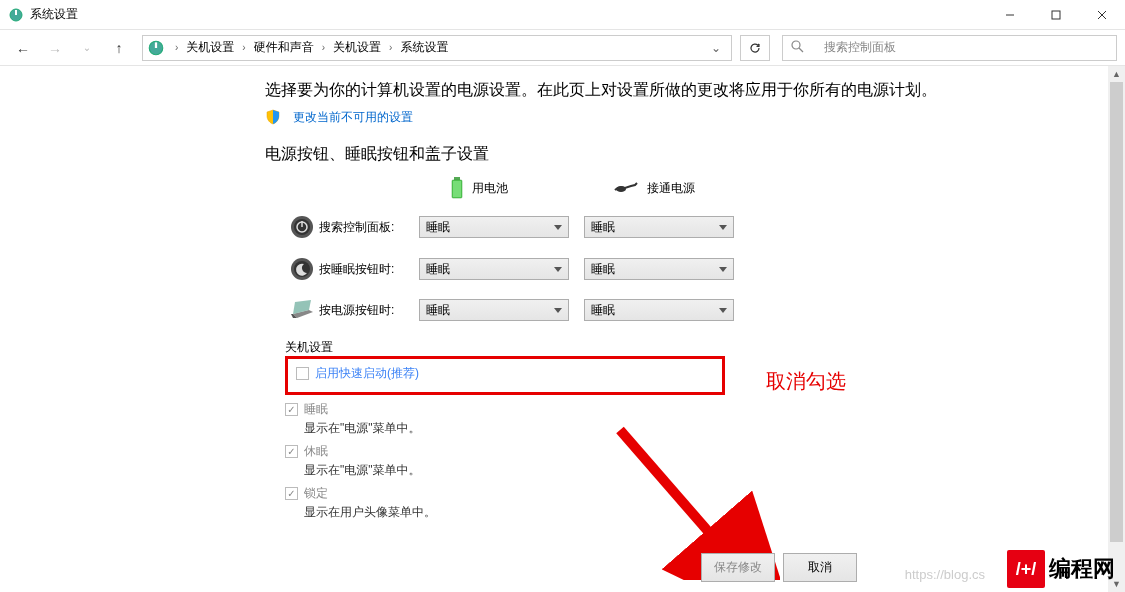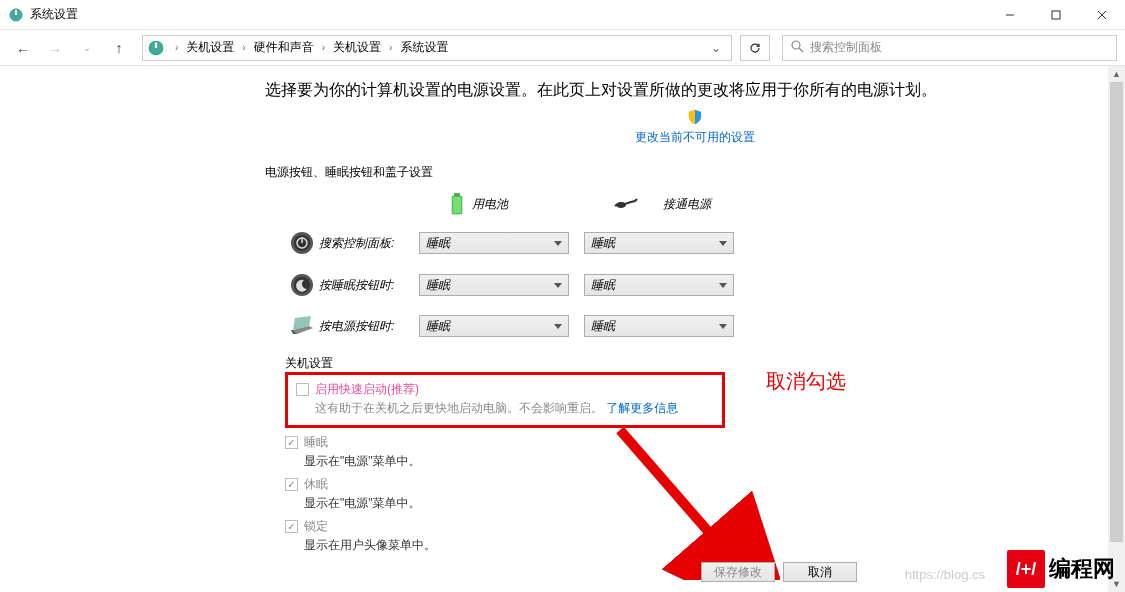--- a/index.html
+++ b/index.html
@@ -13,63 +13,63 @@
     
     .navbar { height: 36px; display: flex; align-items: center; padding: 0 8px; gap: 2px; border-bottom: 1px solid #e5e5e5; }
     .nav-arrow { width: 30px; height: 30px; display: flex; align-items: center; justify-content: center; color: #333; font-size: 14px; }
     .nav-arrow.disabled { color: #bbb; }
     .breadcrumb { flex: 1; height: 26px; border: 1px solid #ccc; display: flex; align-items: center; padding: 0 4px; margin: 0 6px; max-width: 610px; }
     .breadcrumb .bc-icon { width: 18px; height: 18px; margin-right: 4px; }
     .breadcrumb .sep { padding: 0 6px; color: #666; font-size: 10px; }
     .breadcrumb .crumb { padding: 0 2px; }
     .breadcrumb .dd { margin-left: auto; color: #666; padding: 0 6px; }
     .refresh { width: 30px; height: 26px; border: 1px solid #ccc; display: flex; align-items: center; justify-content: center; margin-right: 10px; }
-    .search { flex: 1; height: 26px; border: 1px solid #ccc; display: flex; align-items: center; padding: 0 8px; color: #888; max-width: 335px; }
+    .search { flex: 1; height: 26px; border: 1px solid #ccc; display: flex; align-items: center; padding: 0 8px; color: #888; max-width: 335px; gap: 14px; }
     .search .s-icon { margin-right: 6px; color: #888; }
     
     .content { position: absolute; top: 66px; left: 0; right: 0; bottom: 0; padding: 14px 0 0 265px; }
     .intro { font-size: 16px; margin-bottom: 8px; }
     .link { color: #0066cc; }
-    .shield-link { display: flex; align-items: center; gap: 4px; margin-bottom: 18px; flex-direction: column; }
-    
-    .section-label { font-size: 12px; margin-bottom: 12px; }
-    
-    .power-grid { margin-left: 20px; font-style: italic; }
+    .shield-link { display: flex; align-items: flex-start; gap: 12px; margin-bottom: 18px; }
+    
+    .section-label { font-size: 16px; margin-bottom: 12px; }
+    
+    .power-grid { margin-left: 20px; }
     .header-row { display: flex; align-items: center; margin-bottom: 16px; }
     .header-row .spacer { width: 135px; }
     .col-head { width: 165px; display: flex; align-items: center; gap: 8px; justify-content: flex-start; padding-left: 30px; }
-    .col-head2 { width: 165px; display: flex; align-items: center; gap: 24px; padding-left: 28px; }
+    .col-head2 { width: 165px; display: flex; align-items: center; gap: 8px; padding-left: 28px; }
     
     .setting-row { display: flex; align-items: center; margin-bottom: 18px; }
     .row-icon { width: 34px; display: flex; justify-content: center; }
     .row-label { width: 100px; text-align: left; padding-right: 8px; }
     
     .dropdown { width: 150px; height: 22px; border: 1px solid #adadad; background: linear-gradient(#f0f0f0, #e5e5e5); display: flex; align-items: center; padding: 0 6px; margin-right: 15px; position: relative; font-size: 12px; }
     .dropdown::after { content: ""; position: absolute; right: 6px; top: 8px; border-left: 4px solid transparent; border-right: 4px solid transparent; border-top: 5px solid #555; }
     
     .shutdown-section { margin-top: 12px; margin-left: 20px; }
     .shutdown-title { font-size: 12px; }
     
     .red-box { border: 3px solid #e60000; padding: 6px 8px 8px 8px; width: 440px; margin-bottom: 6px; }
     .checkbox-row { display: flex; align-items: flex-start; margin-bottom: 2px; }
     .checkbox { width: 13px; height: 13px; border: 1px solid #888; margin-right: 6px; margin-top: 2px; flex-shrink: 0; background: #fff; display: flex; align-items: center; justify-content: center; }
     .checkbox.checked::after { content: "✓"; color: #888; font-size: 10px; line-height: 1; }
     .checkbox.disabled { border-color: #bbb; }
-    .check-label { color: #ec4899; }
+    .check-label { color: #3b82f6; }
     .check-desc { margin-left: 19px; color: #888; font-size: 12px; margin-top: 2px; }
     
     .annotation { position: absolute; color: #e60000; font-size: 20px; font-family: "SimSun", serif; }
     
     .option-item { margin-bottom: 6px; margin-left: 0; }
     .option-item .checkbox-row { margin-bottom: 0; }
     .option-item .check-label { color: #888; }
     .option-desc { margin-left: 19px; color: #333; font-size: 12px; margin-top: 2px; }
     
     .button-bar { position: absolute; bottom: 10px; right: 268px; display: flex; gap: 8px; }
-    .btn-action { min-width: 74px; height: 20px; border: 1px solid #adadad; background: linear-gradient(#f0f0f0, #e5e5e5); font-size: 12px; padding: 0 12px; display: flex; align-items: center; justify-content: center; }
+    .btn-action { min-width: 74px; height: 29px; border: 1px solid #adadad; background: linear-gradient(#f0f0f0, #e5e5e5); font-size: 12px; padding: 0 12px; display: flex; align-items: center; justify-content: center; }
     .btn-action.disabled { color: #888; }
     
     .scrollbar { position: absolute; right: 0; top: 66px; bottom: 0; width: 17px; background: #f0f0f0; }
     .scrollbar .thumb { position: absolute; left: 2px; right: 2px; top: 16px; height: 460px; background: #cdcdcd; }
     .scrollbar .arr { position: absolute; left: 0; right: 0; height: 16px; display: flex; align-items: center; justify-content: center; color: #666; font-size: 9px; }
     .scrollbar .arr.up { top: 0; }
     .scrollbar .arr.down { bottom: 0; }
     
     .arrow-svg { position: absolute; pointer-events: none; }
     
@@ -228,24 +228,20 @@
   </div>
 
   <div class="shutdown-section">
     <div class="shutdown-title">关机设置</div>
 
     <div class="red-box">
       <div class="checkbox-row">
         <div class="checkbox disabled"></div>
         <span class="check-label">启用快速启动(推荐)</span>
       </div>
-      <div class="check-desc">
-        <span>这有助于在关机之后更快地启动电脑。不会影响重启。</span>
-        <span class="link">了解更多信息</span>
-      </div>
     </div>
 
     <div class="option-item">
       <div class="checkbox-row">
         <div class="checkbox checked disabled"></div>
         <span class="check-label">睡眠</span>
       </div>
       <div class="option-desc">显示在"电源"菜单中。</div>
     </div>
 

